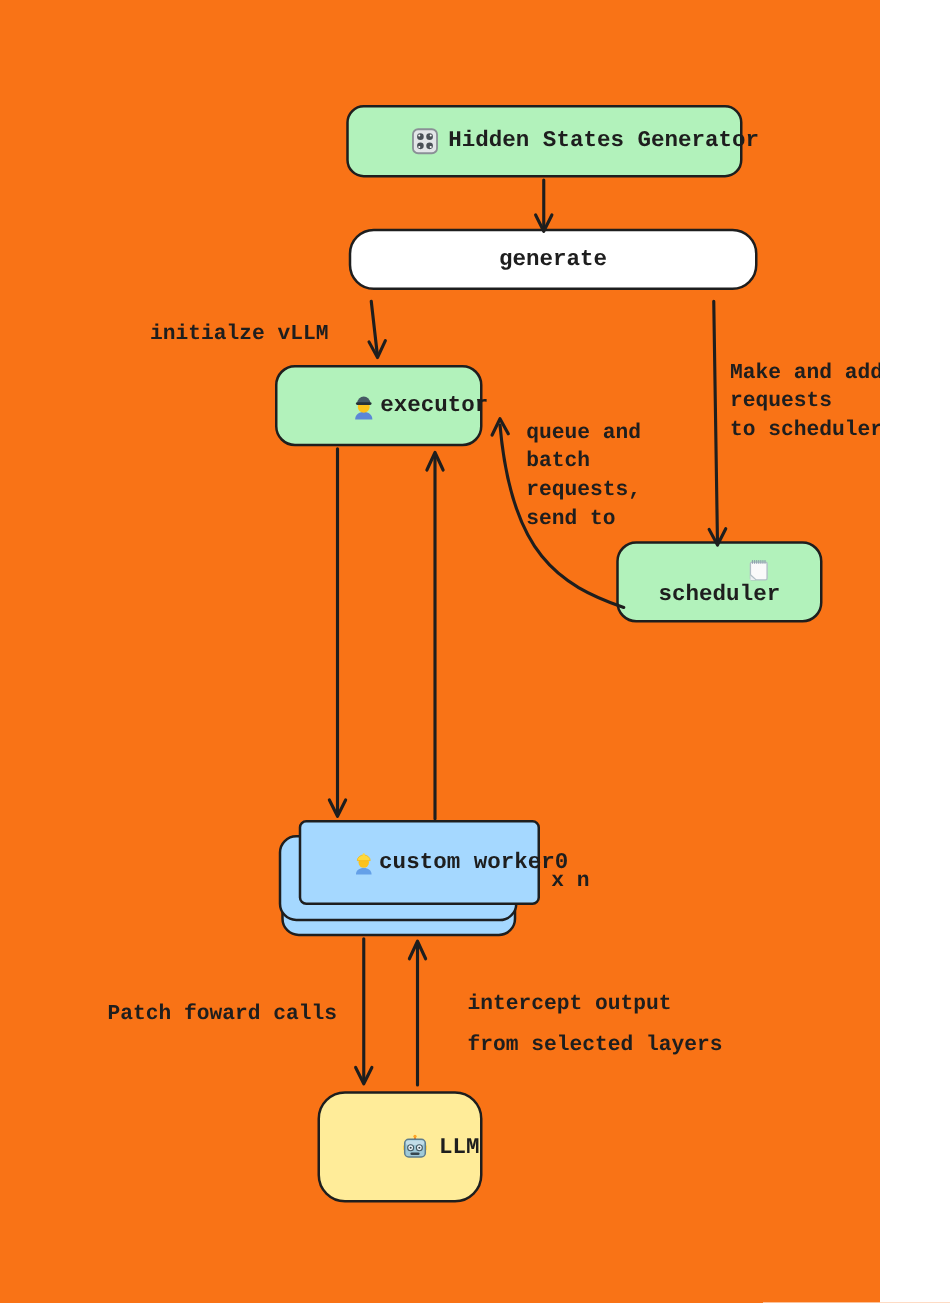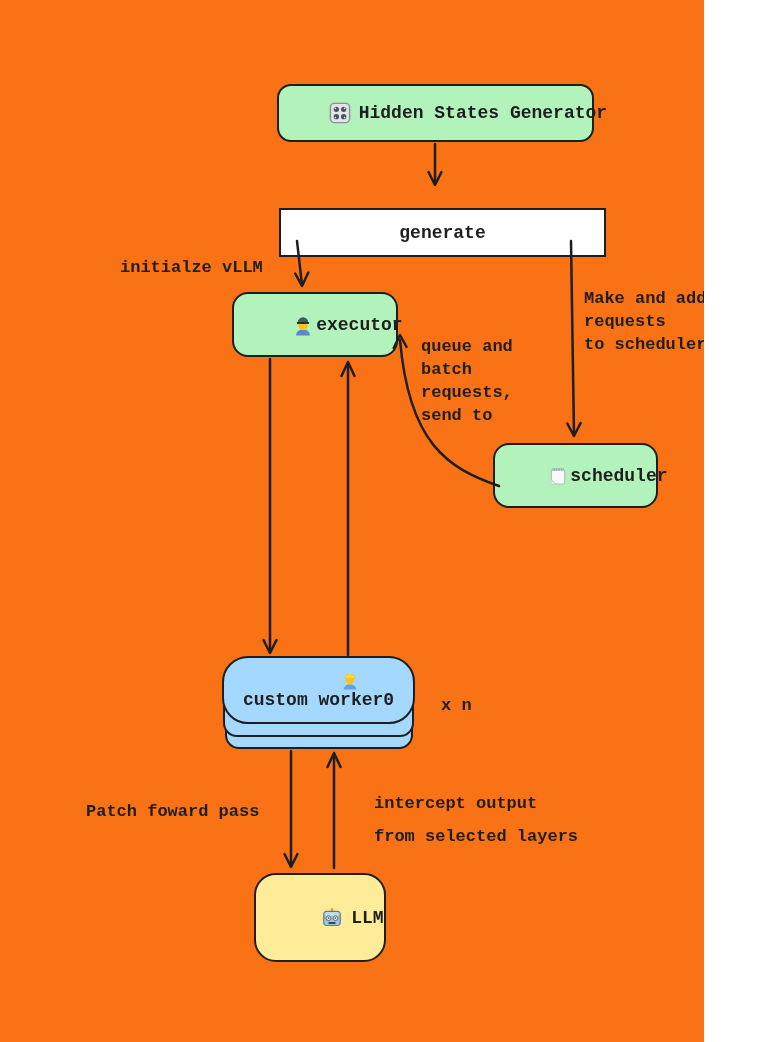--- a/index.html
+++ b/index.html
@@ -13,24 +13,24 @@
     border:2.5px solid #1e1e1e;box-sizing:border-box;
     font-size:18px;font-weight:600;white-space:pre;
   }
   .node .txt{display:inline-block;}
   .green{background:#b2f2bb;}
   .blue{background:#a5d8ff;}
   .yellow{background:#ffec99;text-align:right;}
   .white{background:#ffffff;}
 
   .n-hsg{left:277px;top:84px;width:317px;height:58px;border-radius:14px;}
-  .n-generate{left:279px;top:208px;width:327px;height:49px;border-radius:0;}
-  .n-executor{left:232px;top:292px;width:166px;height:65px;border-radius:16px;}
-  .n-scheduler{left:493px;top:443px;width:165px;height:65px;border-radius:16px;}
-  .n-worker{left:222px;top:656px;width:193px;height:68px;border-radius:26px;z-index:3;flex-direction:column;}
+  .n-generate{left:279px;top:183px;width:327px;height:49px;border-radius:20px;}
+  .n-executor{left:220px;top:292px;width:166px;height:65px;border-radius:16px;}
+  .n-scheduler{left:493px;top:433px;width:165px;height:65px;border-radius:16px;flex-direction:column;}
+  .n-worker{left:239px;top:656px;width:193px;height:68px;border-radius:6px;z-index:3;}
   .stack-card{position:absolute;border:2.5px solid #1e1e1e;border-radius:14px;box-sizing:border-box;background:#a5d8ff;}
   .card-mid{left:223px;top:668px;width:191px;height:69px;z-index:2;}
   .card-back{left:225px;top:680px;width:188px;height:69px;z-index:1;}
   .n-llm{left:254px;top:873px;width:132px;height:89px;border-radius:22px;}
 
   .lbl{
     position:absolute;font-size:17px;line-height:23px;font-weight:600;
     white-space:pre;z-index:6;
   }
   .lbl-init{left:120px;top:256px;}
@@ -143,21 +143,21 @@
 
   <div class="lbl lbl-make">Make and add
 requests
 to scheduler</div>
   <div class="lbl lbl-init">initialze vLLM</div>
   <div class="lbl lbl-queue">queue and
 batch
 requests,
 send to</div>
   <div class="lbl lbl-xn">x n</div>
-  <div class="lbl lbl-patch">Patch foward pass</div>
+  <div class="lbl lbl-patch">Patch foward calls</div>
   <div class="lbl lbl-intercept">intercept output
 from selected layers</div>
 
   <svg class="arrows" width="760" height="1042" viewBox="0 0 760 1042">
     <g class="arrow">
       <path d="M435,144 L435,184"></path>
         <polyline points="428.5,172 435,185 441.5,172"></polyline>
     </g>
     <g class="arrow">
       <path d="M297,241 L302,285"></path>

